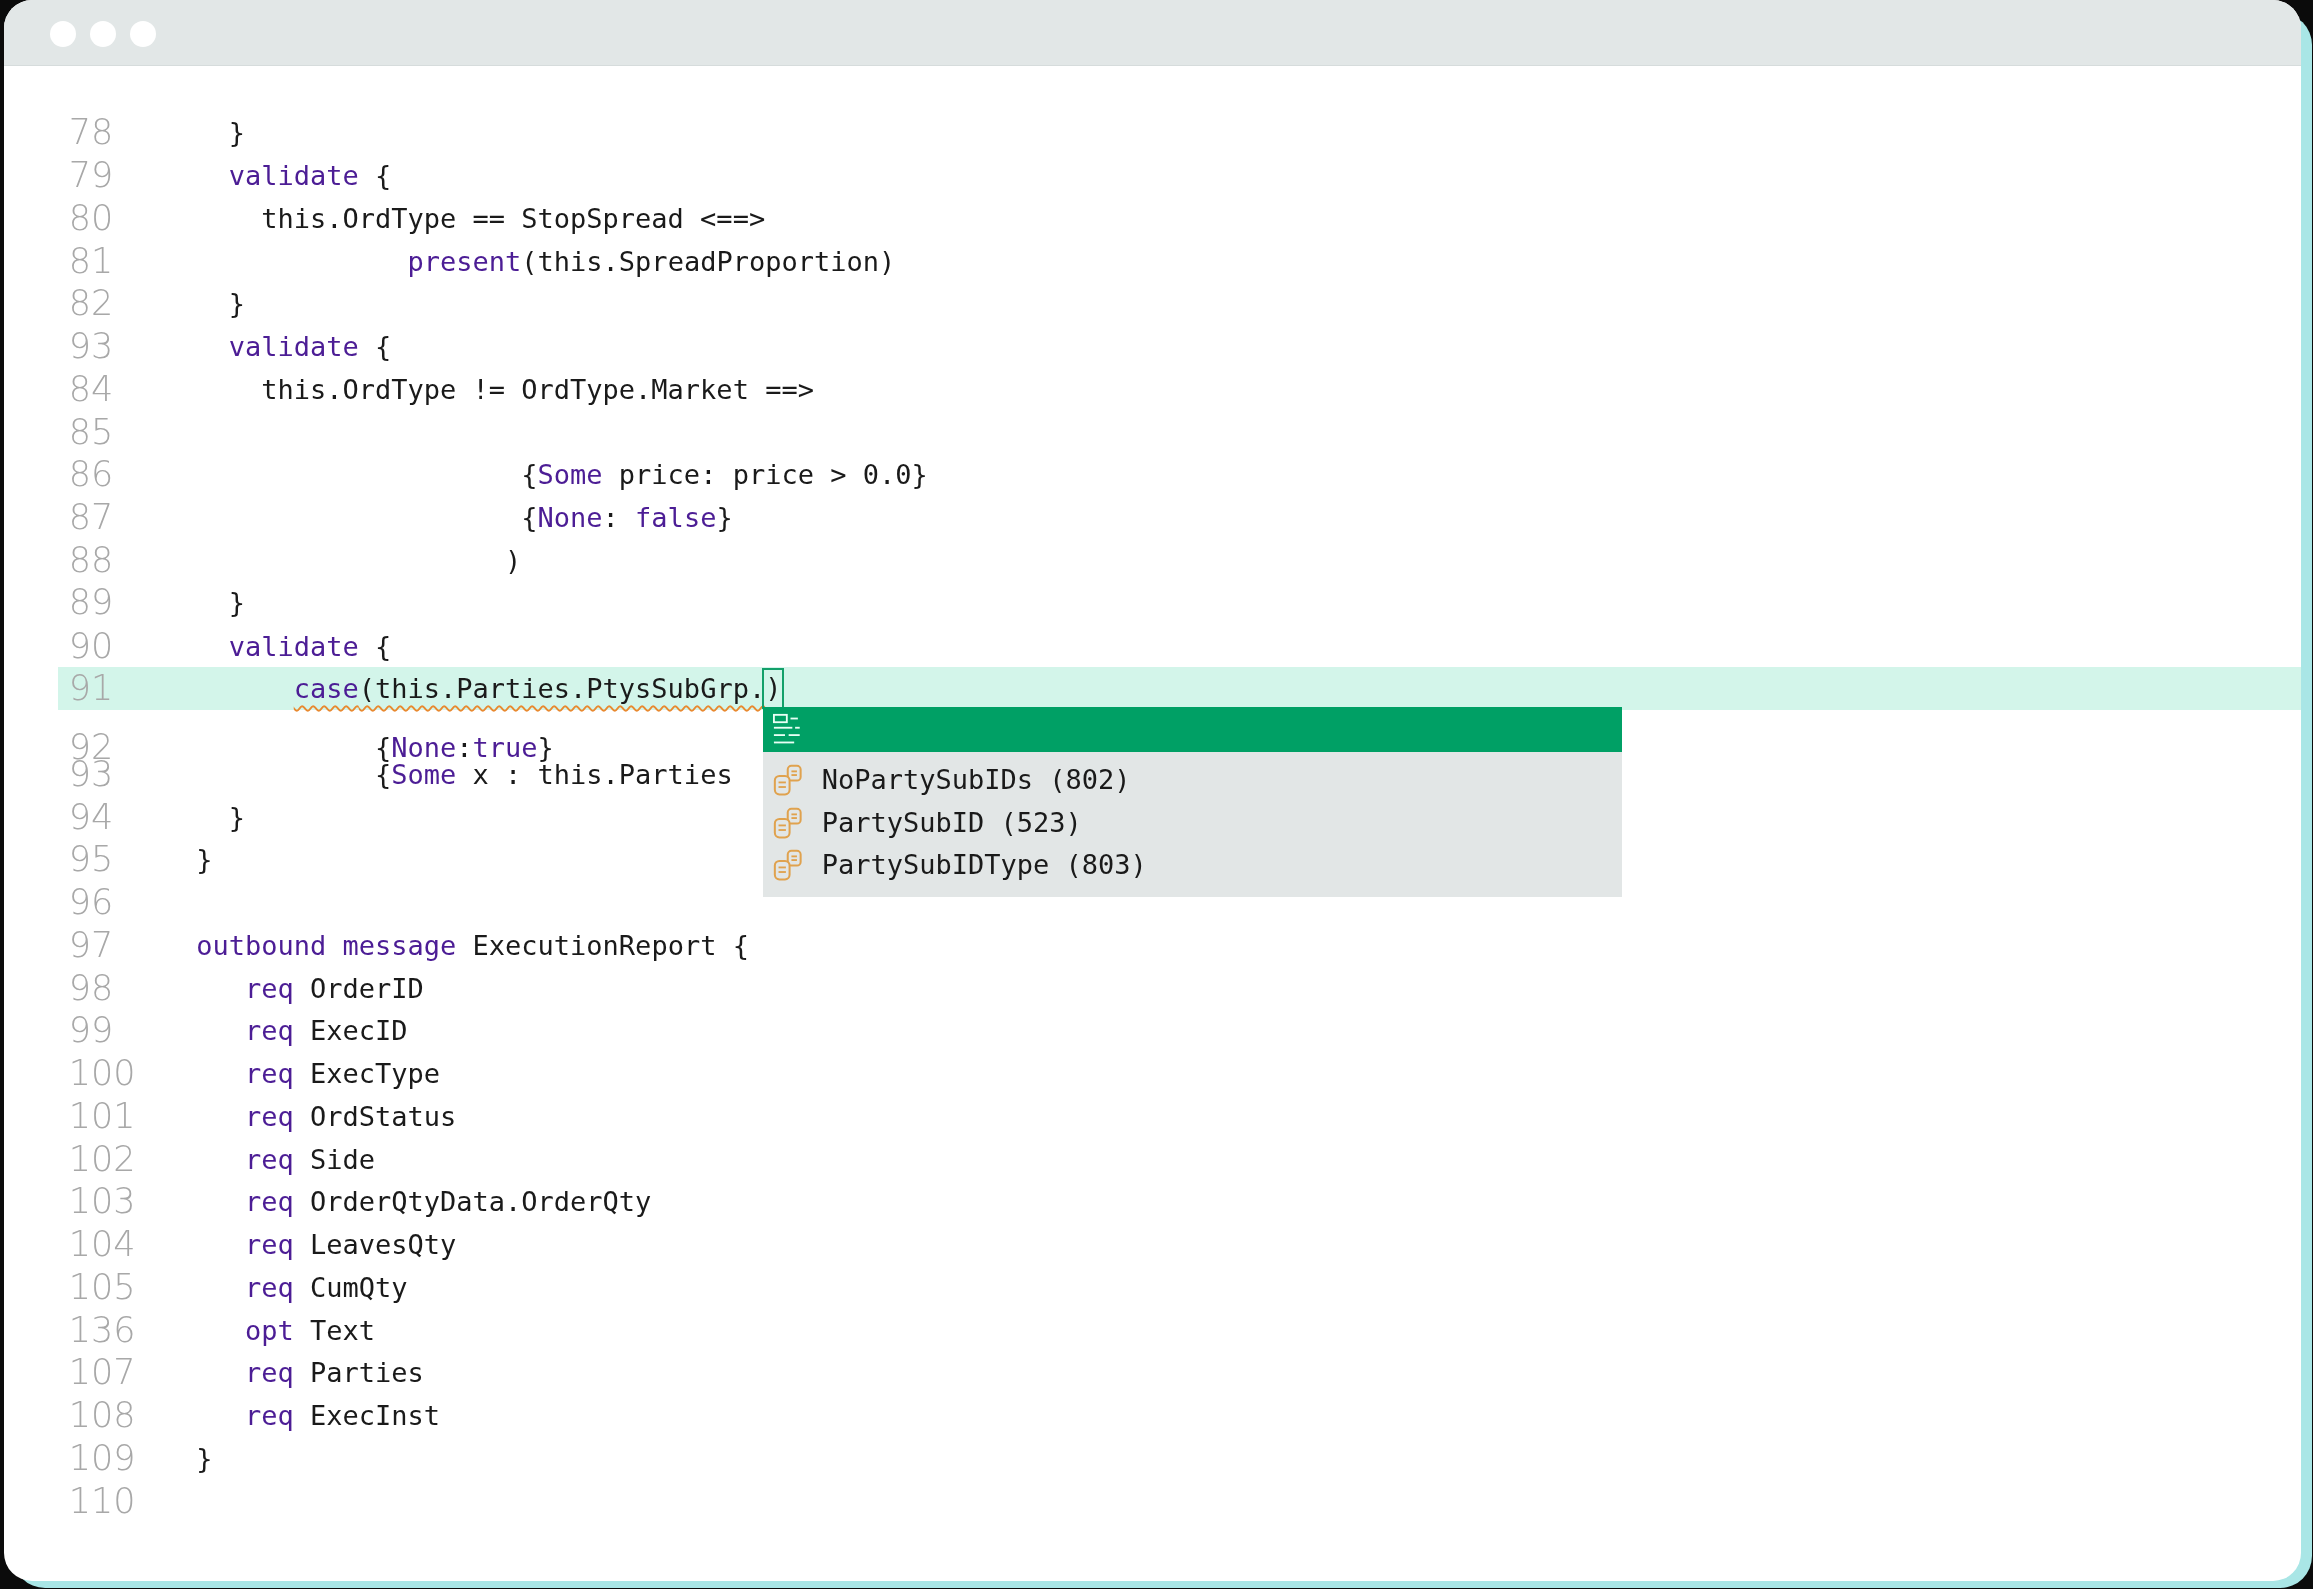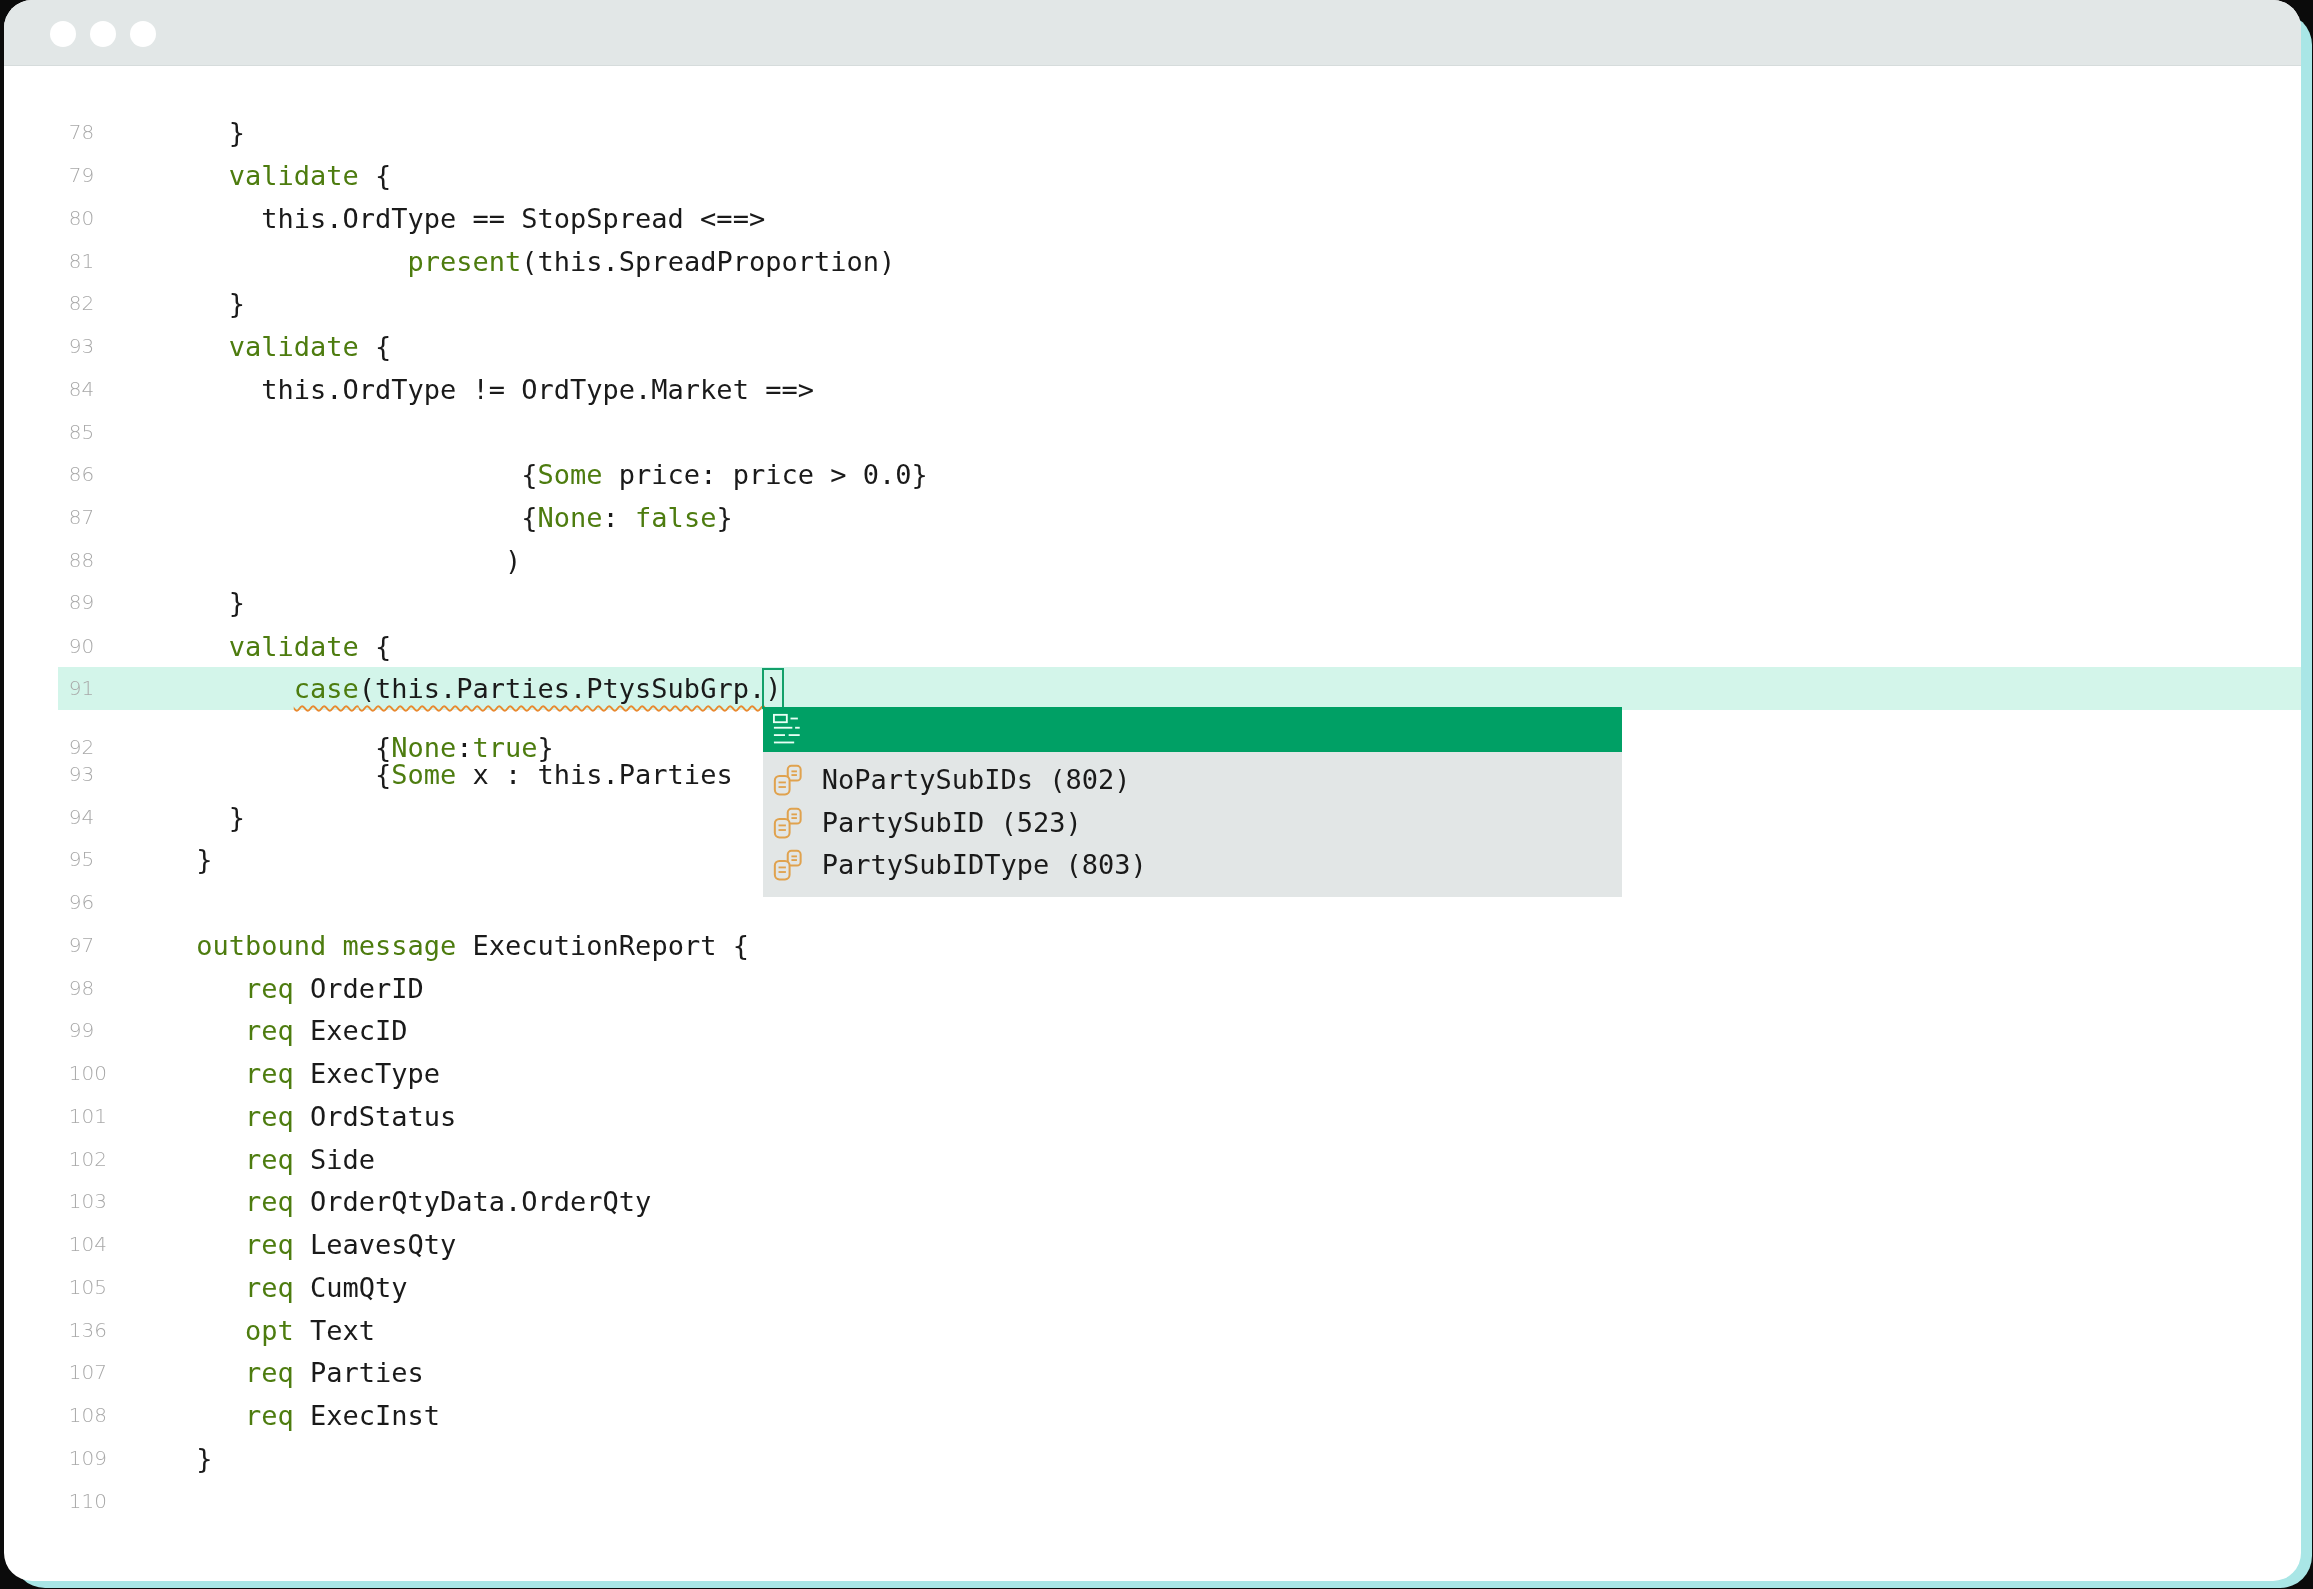--- a/index.html
+++ b/index.html
@@ -23,24 +23,24 @@
     position:absolute; top:21.3px; width:26px; height:26px; border-radius:50%; background:#ffffff;
   }
   .editor { position:absolute; left:0; top:65px; right:0; bottom:0; }
   .line {
     position:absolute; left:54px; right:0; height:43px; line-height:43px;
     font-size:27px; white-space:pre; color:#1a1a1a;
   }
   .line.current { background:#d3f5ea; }
   .ln {
     position:absolute; left:11px; width:65px; color:#a8a8a8;
-    font-family:"DejaVu Sans", sans-serif; font-size:20px; font-weight:300;
+    font-family:"DejaVu Sans", sans-serif; font-size:35px; font-weight:300;
   }
   .code { position:absolute; left:106px; }
-  .kw { color:#4d7c0f; }
+  .kw { color:#4c1d95; }
   .squiggle {
     text-decoration: underline wavy #e8892f; text-decoration-thickness:1.9px;
     text-underline-offset:7.4px;
   }
   .cursor-box {
     display:inline-block; border:2.8px solid #13a06a; margin-left:-2.8px;
     height:37px; line-height:35px; vertical-align:top; margin-top:0.9px; padding:0 0.9px;
   }
   .popup {
     position:absolute; left:759px; top:707px; width:859px; height:190px;

